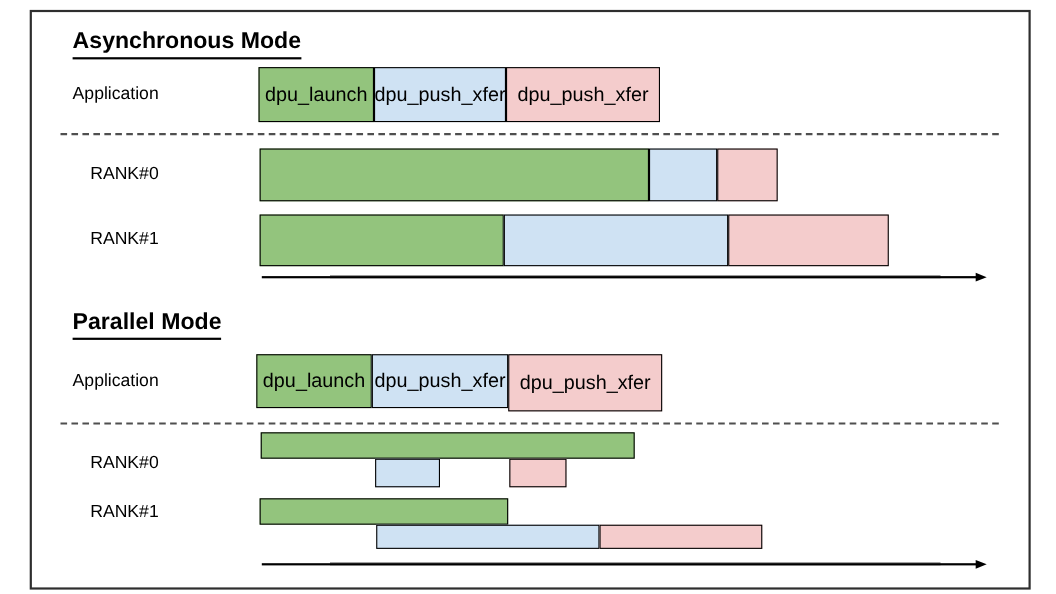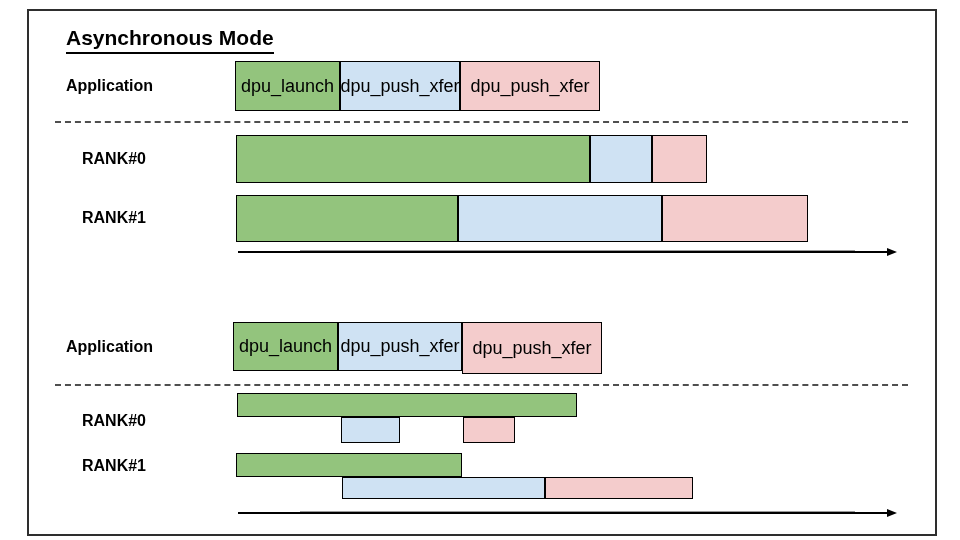--- a/index.html
+++ b/index.html
@@ -2,21 +2,21 @@
 <html><head>
 <meta charset="utf-8">
 <style>
   html,body { margin:0; padding:0; background:#ffffff; }
   body { width:960px; height:540px; font-family:"Liberation Sans", sans-serif; }
   .canvas { position:relative; width:960px; height:540px; background:#ffffff; overflow:hidden;border-radius:14px; }
   .frame { position:absolute; left:27px; top:9px; width:906px; height:523px;
            border:2px solid #2e2e2e; background:#ffffff; }
   .sec-title { position:absolute; font-size:21px; font-weight:bold; color:#000;
                border-bottom:2.5px solid #000; padding-bottom:2px; white-space:nowrap; }
-  .row-label { position:absolute; font-size:16px; font-weight:bold; color:#000;
+  .row-label { position:absolute; font-size:16px; font-weight:normal; color:#000;
                transform:translateY(-50%); white-space:nowrap; }
   .bar { position:absolute; box-sizing:border-box; border:1.5px solid #000;
          display:flex; align-items:center; justify-content:center;
          font-size:18px; color:#000; white-space:nowrap; overflow:hidden; }
   .divider { position:absolute; height:0; border-top:2px dashed #4f4f4f; }
   .arrow-line { position:absolute; height:1.5px; background:#000; }
   .arrow-shadow { position:absolute; height:3px; background:#9a9a9a; }
   .arrow-head { position:absolute; width:0; height:0;
                 border-left:10px solid #000;
                 border-top:4px solid transparent;
@@ -26,20 +26,21 @@
 <body>
 
 <div class="canvas">
   <div class="frame"></div>
 
   <div class="sec-title" style="left: 66px; top: 26px; transform: none;">Asynchronous Mode</div>
   <div class="row-label" style="left: 66px; top: 86px;">Application</div>
   <div class="row-label" style="left: 82px; top: 159px;">RANK#0</div>
   <div class="row-label" style="left: 82px; top: 218px;">RANK#1</div>
 
+  <div class="sec-title" style="left: 66px; top: 281px; transform: none;">Parallel Mode</div>
   <div class="row-label" style="left: 66px; top: 347px;">Application</div>
   <div class="row-label" style="left: 82px; top: 421px;">RANK#0</div>
   <div class="row-label" style="left: 82px; top: 466px;">RANK#1</div>
 
   <div id="layers">
       <div class="bar" style="left: 235px; top: 61px; width: 105px; height: 50px; background: rgb(147, 196, 125);">dpu_launch</div>
       <div class="bar" style="left: 340px; top: 61px; width: 120px; height: 50px; background: rgb(207, 226, 243);">dpu_push_xfer</div>
       <div class="bar" style="left: 460px; top: 61px; width: 140px; height: 50px; background: rgb(244, 204, 204);">dpu_push_xfer</div>
       <div class="divider" style="left: 55px; top: 121px; width: 853px; border-top-color: rgb(79, 79, 79);"></div>
       <div class="bar" style="left: 236px; top: 135px; width: 354px; height: 48px; background: rgb(147, 196, 125);"></div>

